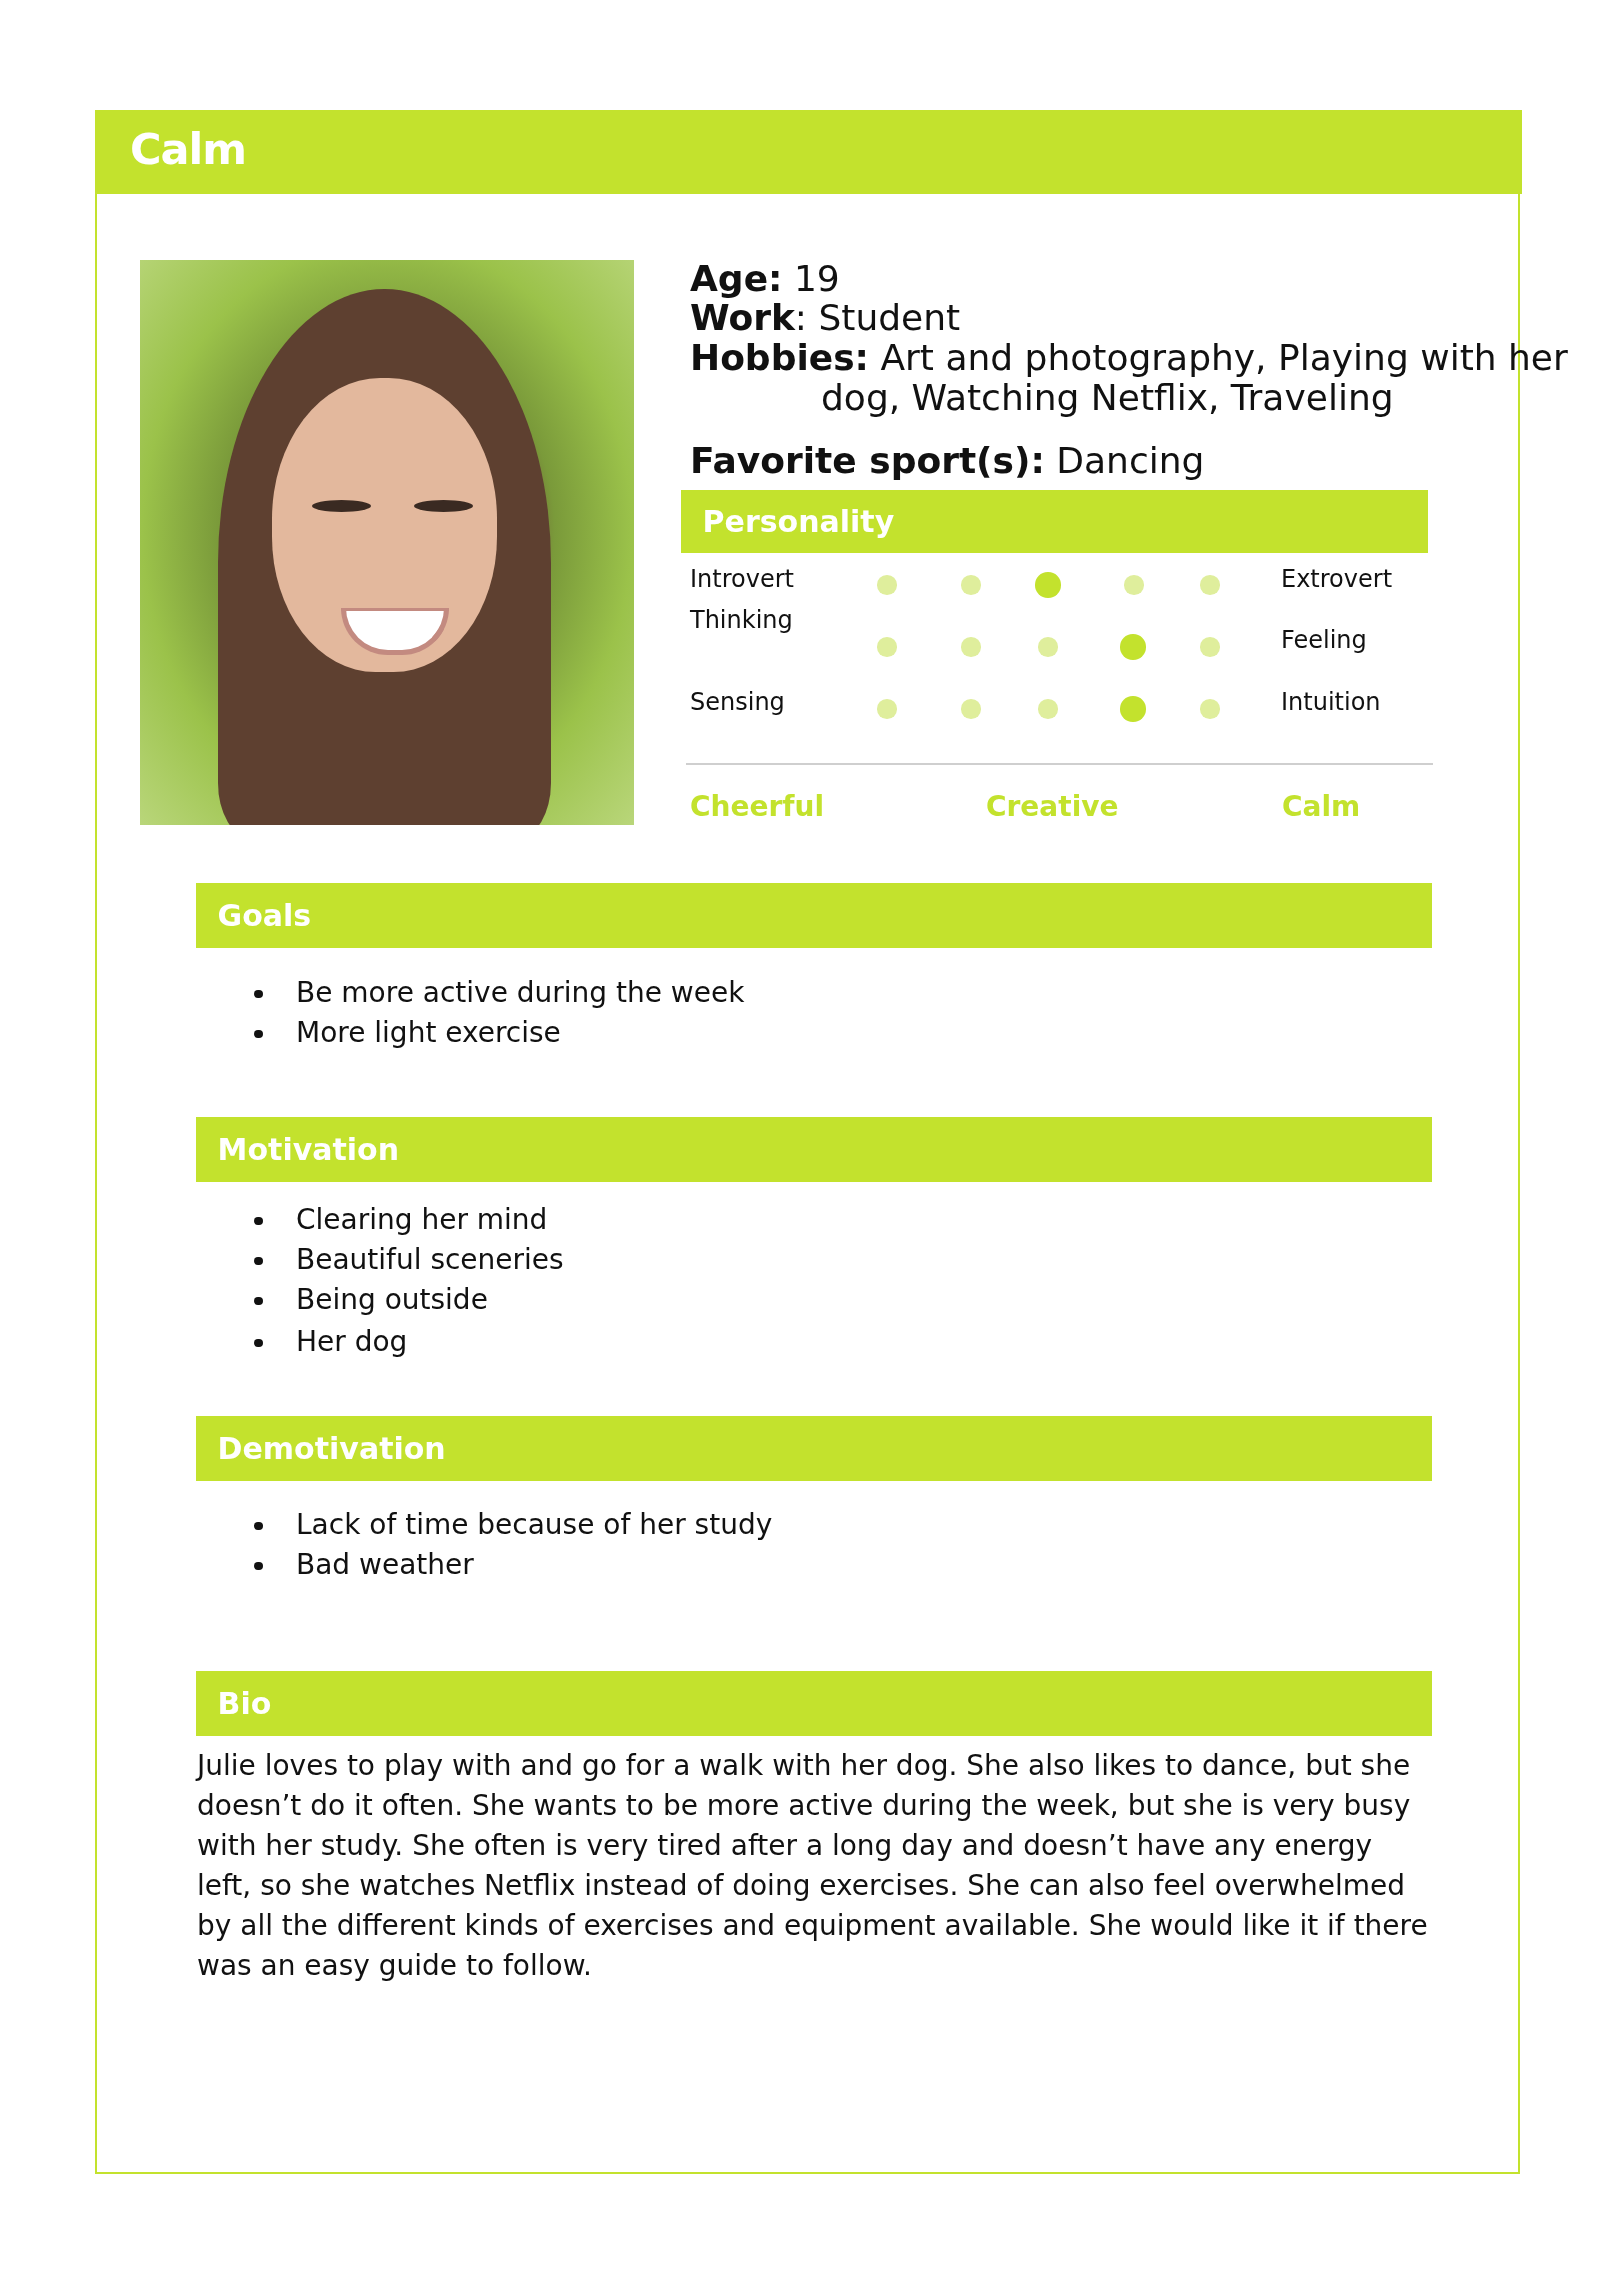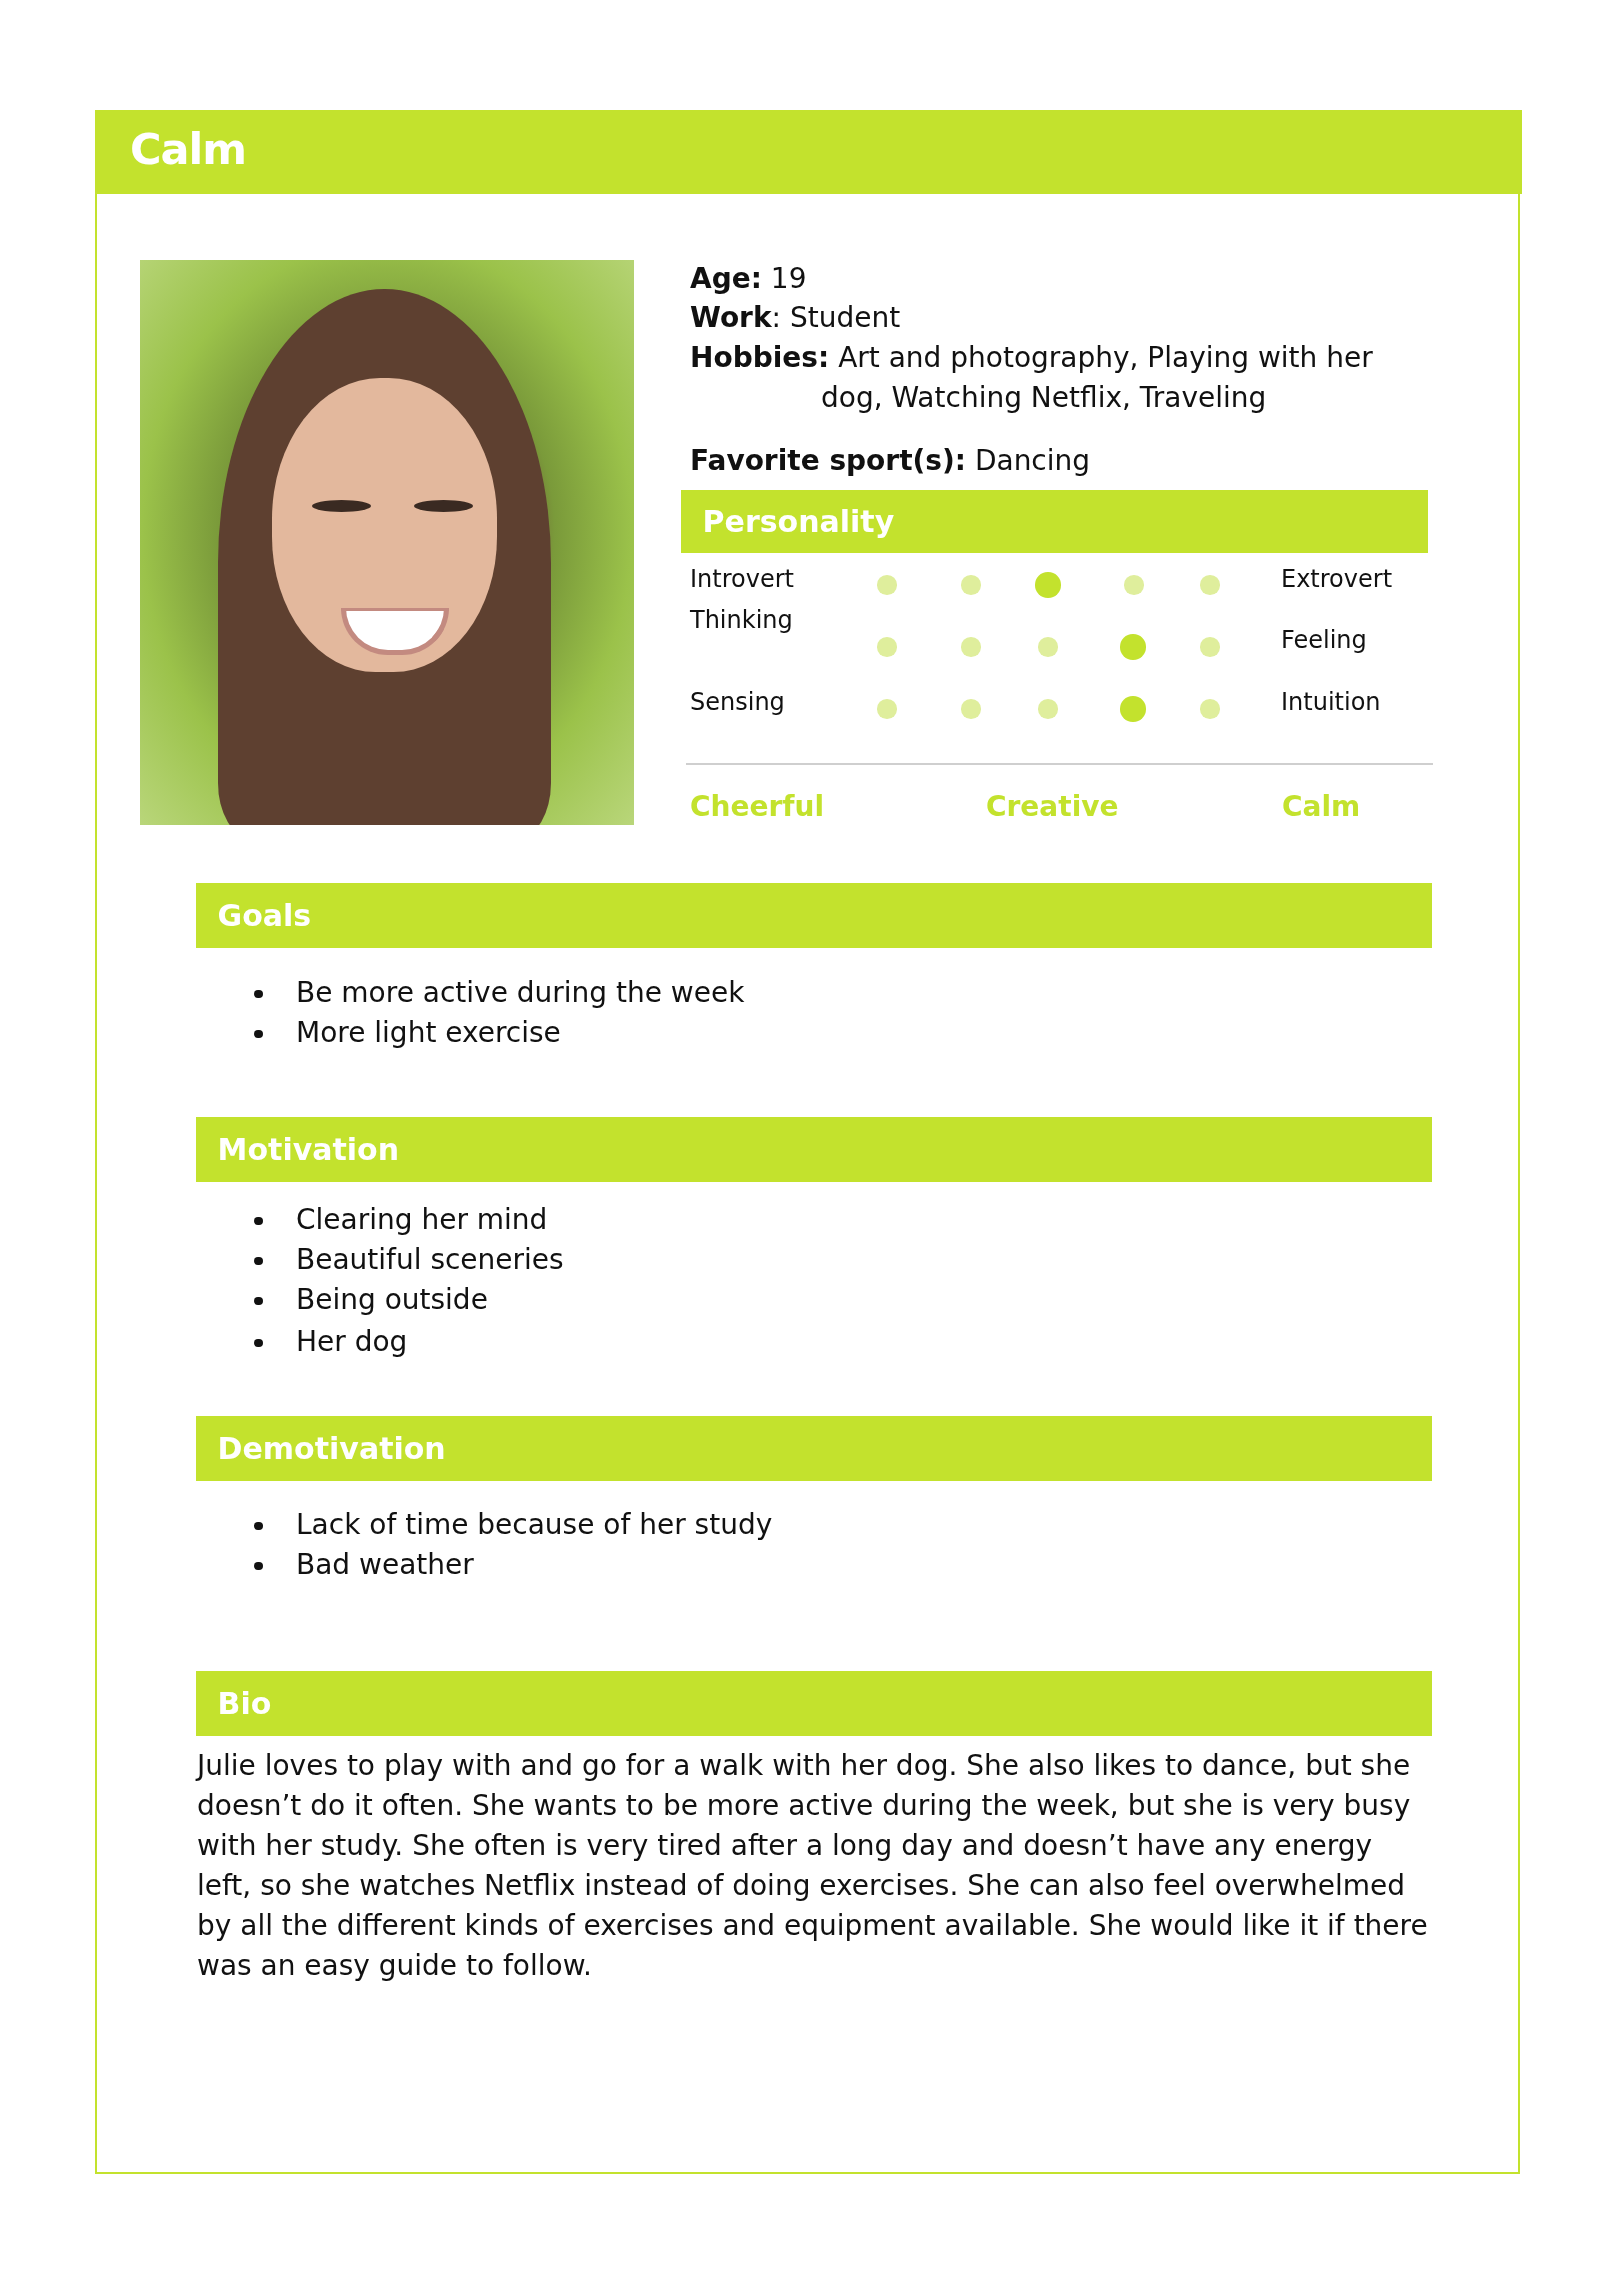--- a/index.html
+++ b/index.html
@@ -15,21 +15,21 @@
            background:radial-gradient(ellipse at 50% 48%, #e8c2a8 0%, #dcae95 22%, #6a4a36 34%, #7a9a3a 48%, #9bc24a 70%, #b9d67a 100%);
            overflow:hidden; }
   .photo .face { position:absolute; left:132px; top:118px; width:225px; height:294px;
                  border-radius:48% 48% 46% 46%; background:#e3b89d; }
   .photo .hair { position:absolute; left:78px; top:29px; width:333px; height:549px;
                  border-radius:50% 50% 10% 10%; background:#5e4030; }
   .photo .eye { position:absolute; top:240px; width:59px; height:11.8px; border-radius:50%;
                 background:#3a2a22; }
   .photo .mouth { position:absolute; left:201px; top:348px; width:98px; height:39px;
                   border-radius:0 0 49px 49px; background:#fff; border:5.9px solid #c38a80; border-top-width:3.9px; }
-  .info { position:absolute; left:690px; font-size:28px; line-height:39px; color:#111; }
+  .info { position:absolute; left:690px; font-size:36px; line-height:39px; color:#111; }
   .info b { font-weight:bold; }
   .bar { position:absolute; background:#c3e22d; color:#fff; font-weight:bold;
          font-size:30px; box-sizing:border-box; padding-left:21.6px; }
   .p-row-label { position:absolute; font-size:24px; color:#111; }
   .dot { position:absolute; width:19.6px; height:19.6px; border-radius:50%; background:#dfee9c; }
   .dot.on { width:25.5px; height:25.5px; background:#c3e22d; }
   .divider { position:absolute; left:686px; top:763px; width:747px; height:2px; background:#cfcfcf; }
   .trait { position:absolute; top:790px; font-size:28px; font-weight:bold; color:#c3e22d; }
   ul.blist { position:absolute; left:196px; margin:0; padding:0; list-style:none;
              font-size:28px; color:#111; }

